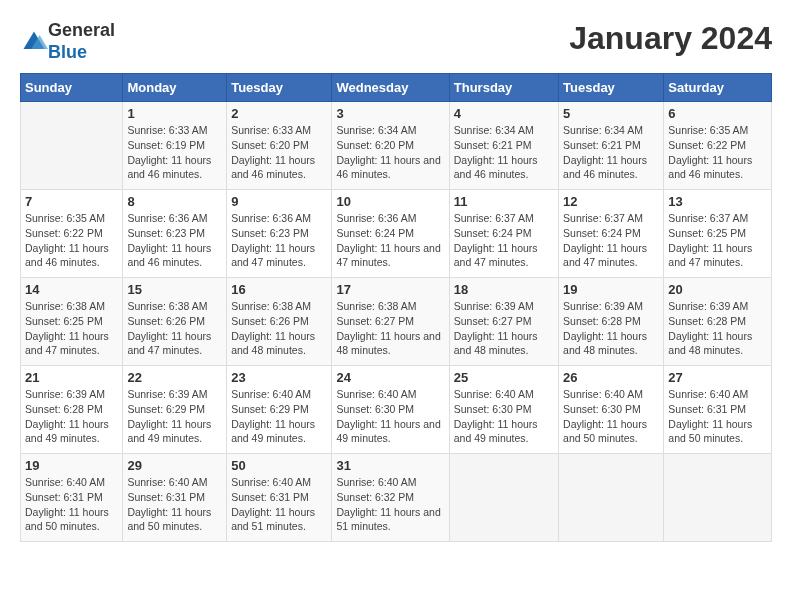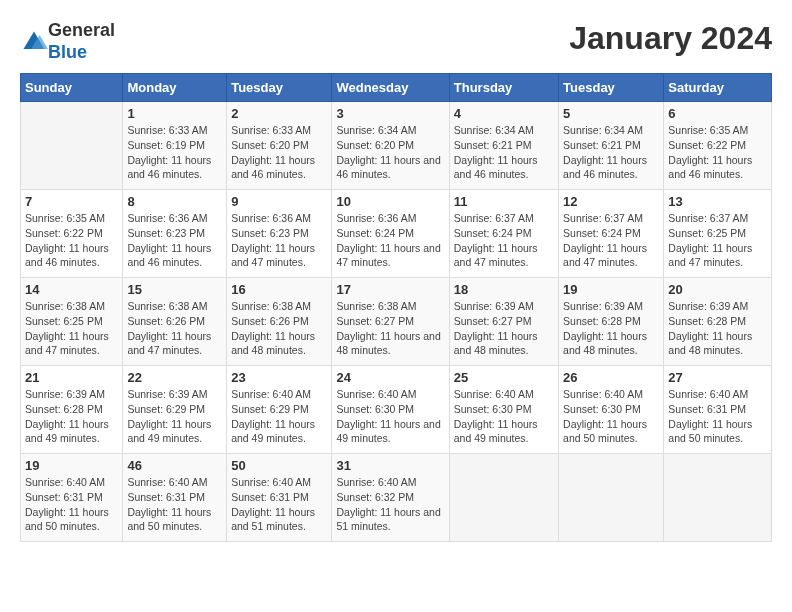--- a/index.html
+++ b/index.html
@@ -298,21 +298,21 @@
         </td>
       </tr>
       <tr>
         <td>
           <span class="day-number">19</span>
           <div class="day-info" style="white-space: pre-line;">Sunrise: 6:40 AM
 Sunset: 6:31 PM
 Daylight: 11 hours and 50 minutes.</div>
         </td>
         <td>
-          <span class="day-number">46</span>
+          <span class="day-number">29</span>
           <div class="day-info" style="white-space: pre-line;">Sunrise: 6:40 AM
 Sunset: 6:31 PM
 Daylight: 11 hours and 50 minutes.</div>
         </td>
         <td>
           <span class="day-number">50</span>
           <div class="day-info" style="white-space: pre-line;">Sunrise: 6:40 AM
 Sunset: 6:31 PM
 Daylight: 11 hours and 51 minutes.</div>
         </td>

